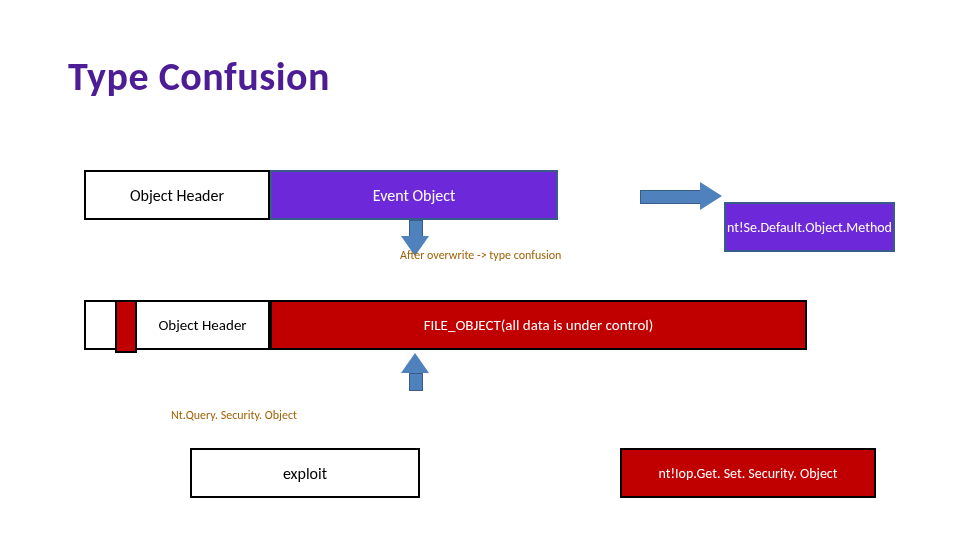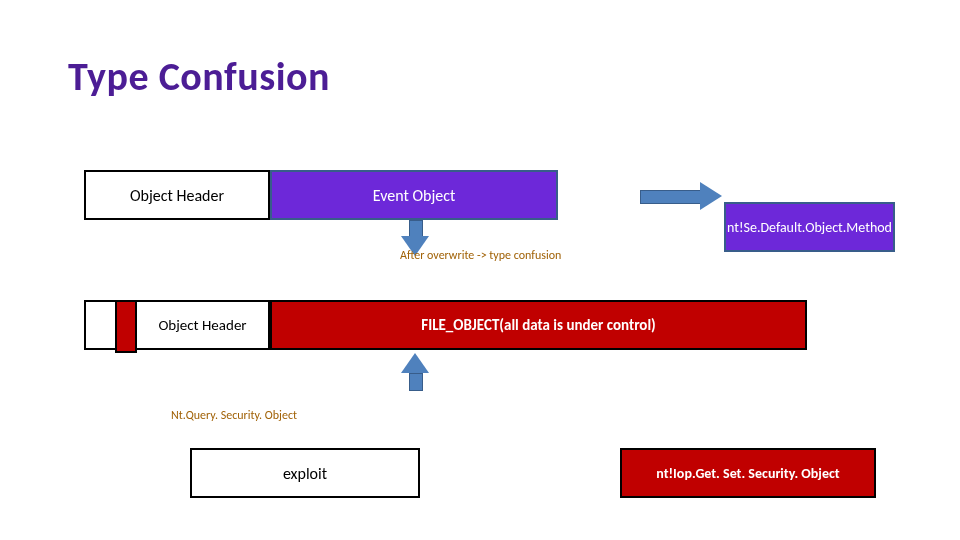--- a/index.html
+++ b/index.html
@@ -41,21 +41,21 @@
   }
   .blue-box {
     background: #6d28d9;
     border: 2px solid #385d8a;
     color: #fff;
   }
   .red-box {
     background: #c00000;
     border: 2px solid #000;
     color: #fff;
-    font-weight: 700;
+    font-weight: 400;
   }
   .red-strip {
     background: #c00000;
     border: 2px solid #000;
   }
   .arrow-head {
     position: absolute;
     width: 0;
     height: 0;
   }

